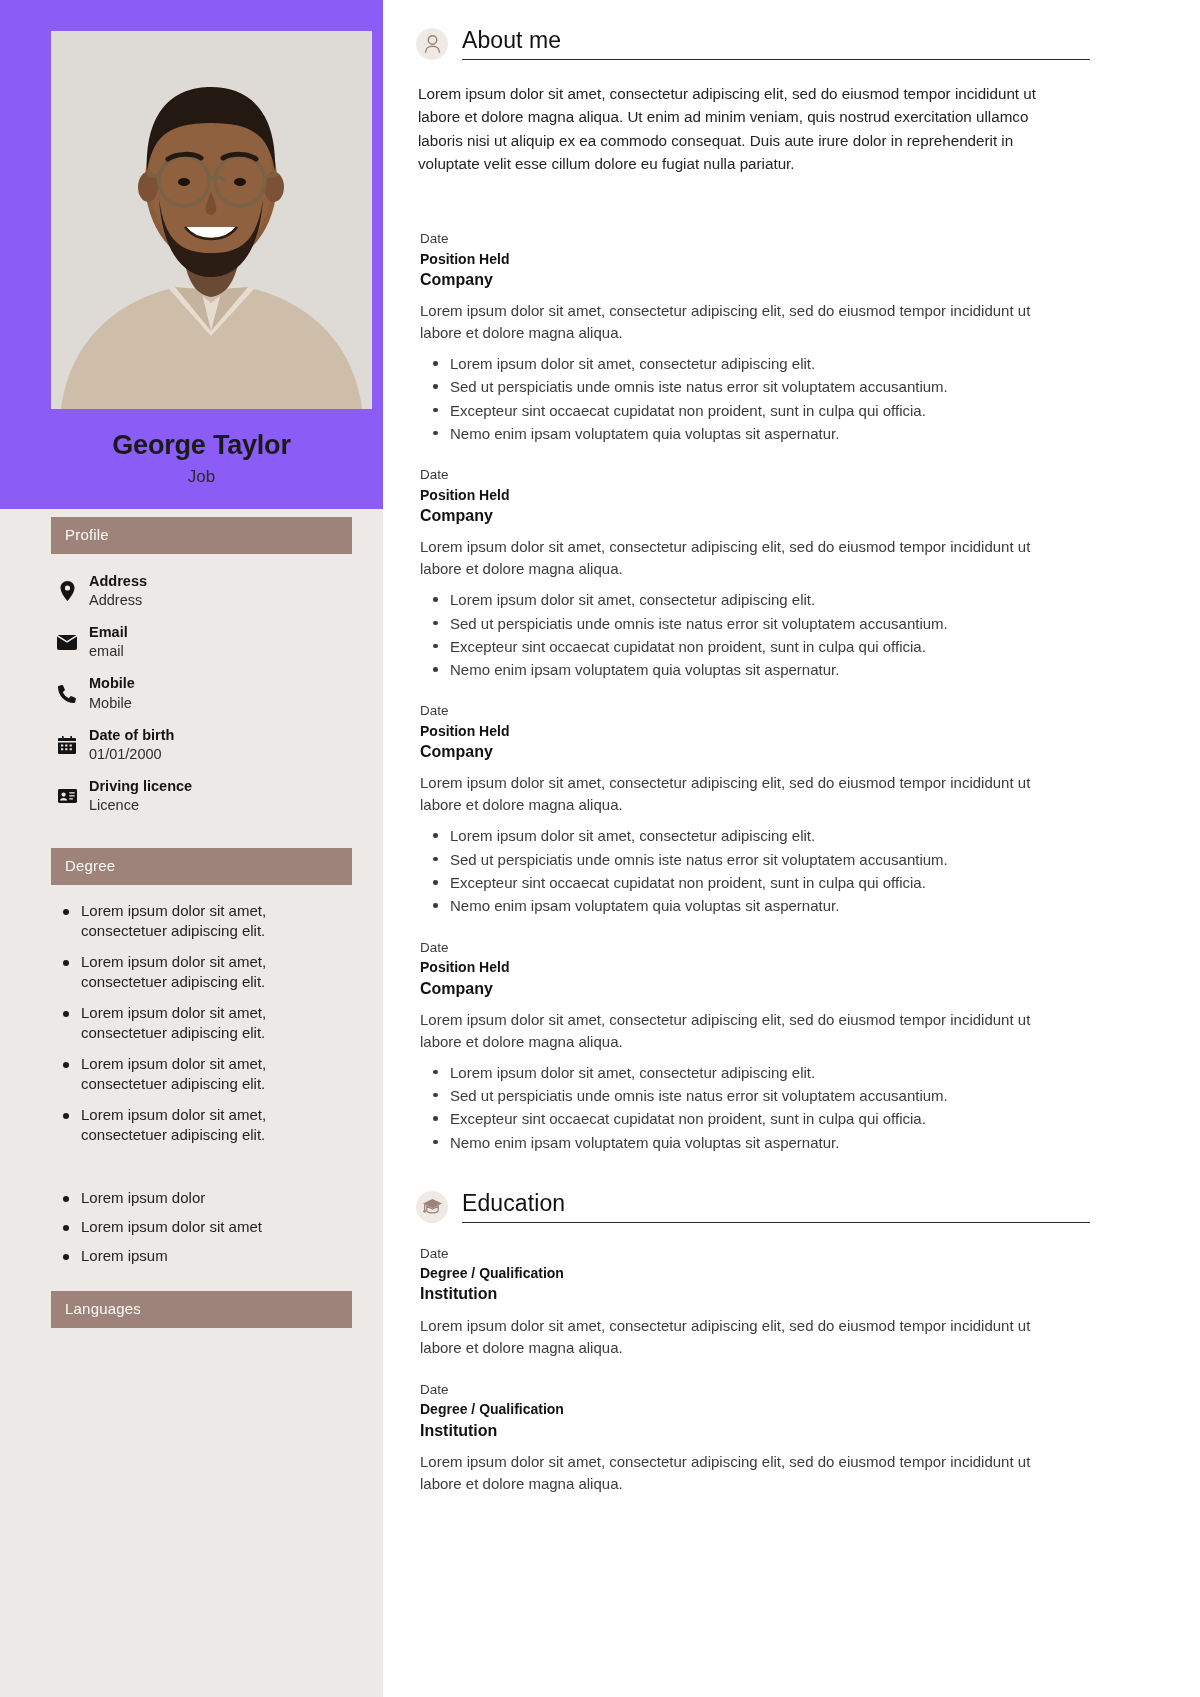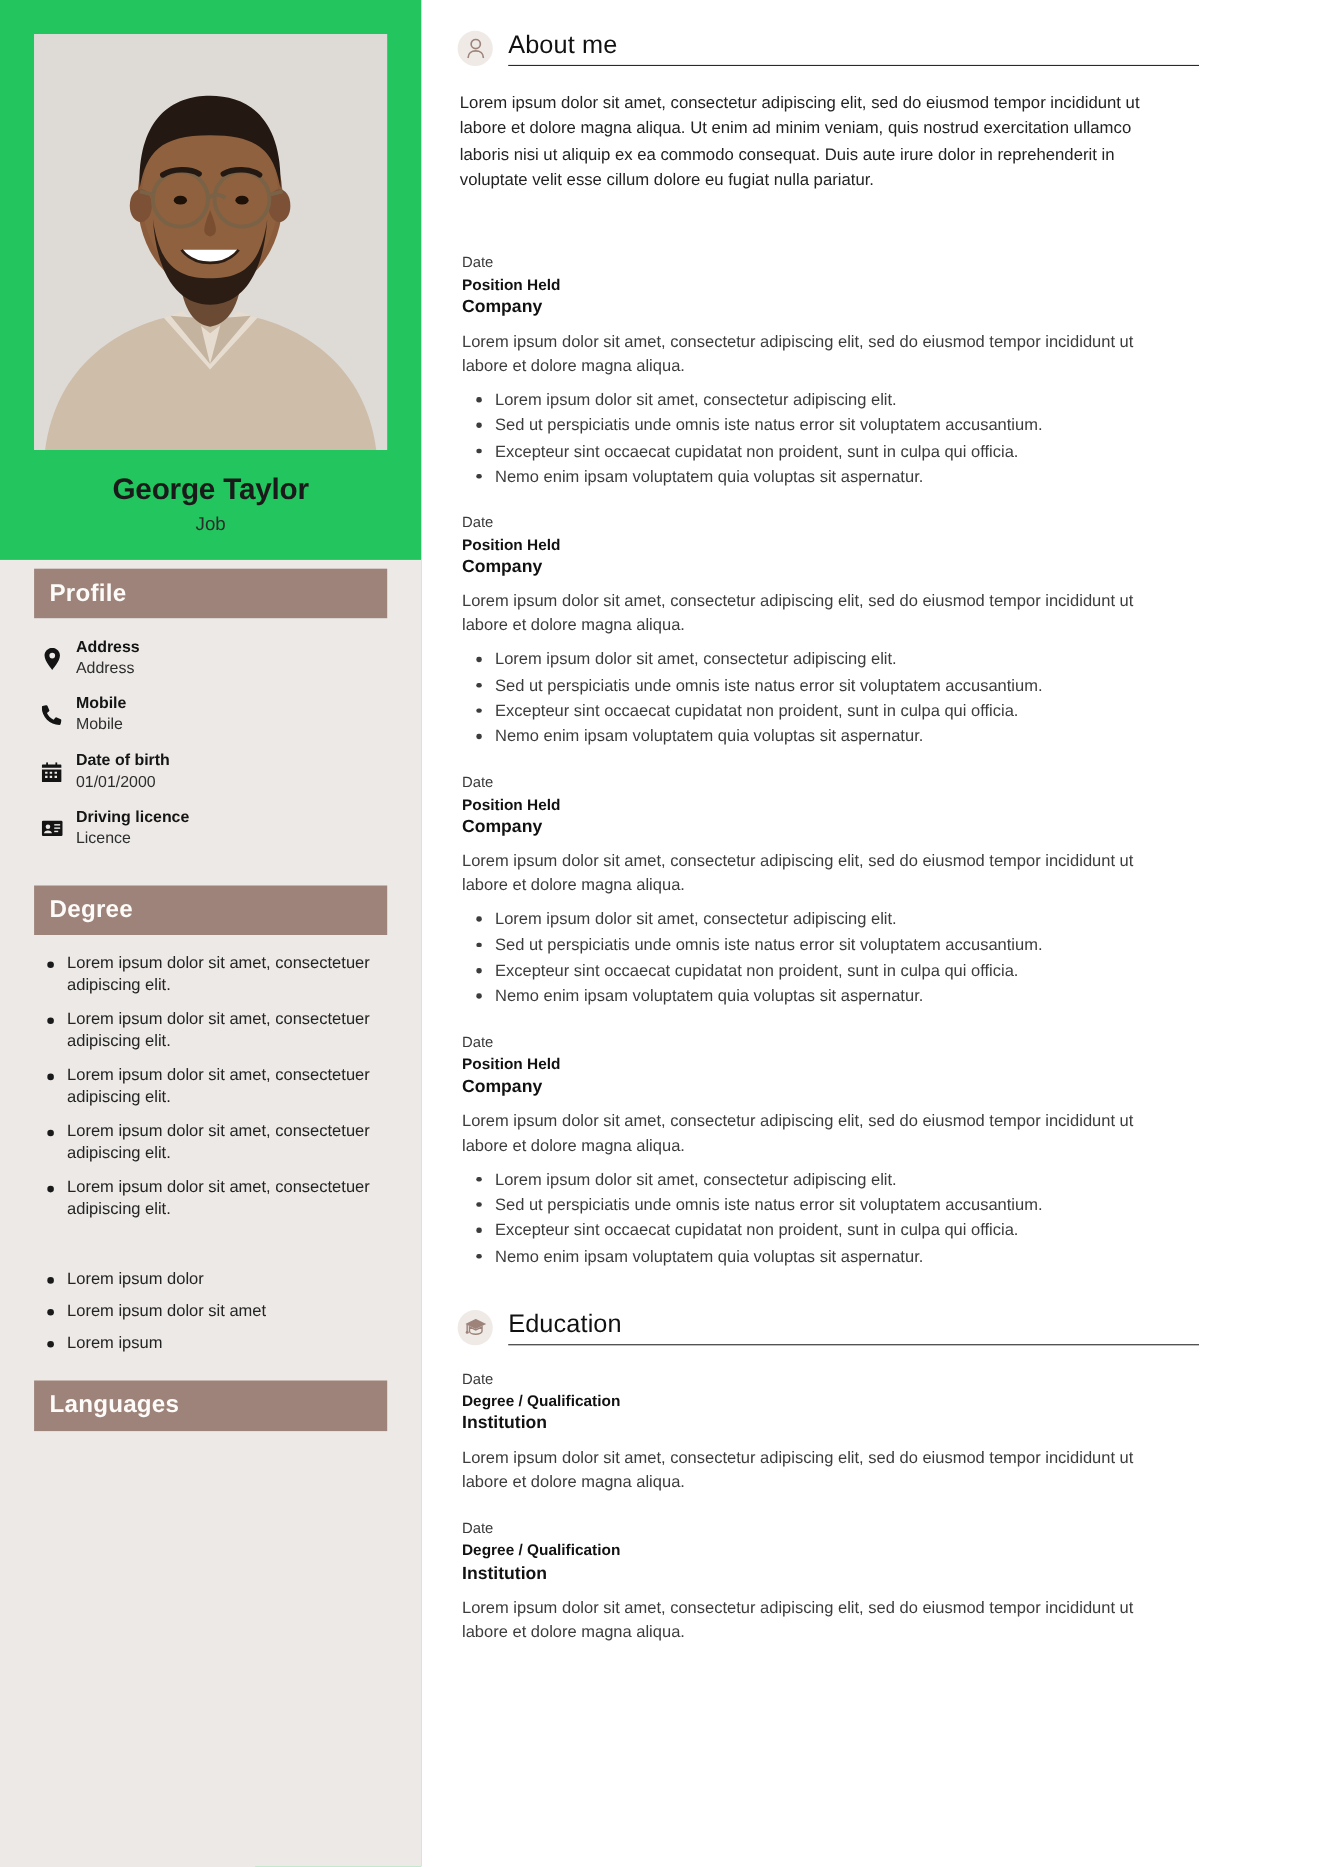--- a/index.html
+++ b/index.html
@@ -5,21 +5,21 @@
   * { box-sizing: border-box; margin: 0; padding: 0; }
   html, body {
     width: 1200px; height: 1697px;
     background: #ffffff;
     font-family: "Liberation Sans", sans-serif;
     -webkit-font-smoothing: antialiased;
   }
   .page { position: relative; width: 1200px; height: 1697px; display: flex; background:#fff; overflow: hidden; }
 
   
-  .sidebar { width: 383px; flex: 0 0 383px; background: #22c55e; position: relative; }
+  .sidebar { width: 383px; flex: 0 0 383px; background: #8b5cf6; position: relative; padding-left: 20px; }
   .sidebar-lower { position: absolute; top: 509px; left: 0; right: 0; bottom: 0; background: #ece9e6; }
 
   .photo-wrap { padding: 31px 31px 0 31px; }
   .photo {
     width: 321px; height: 378px;
     background: #dcdcdc;
     position: relative; overflow: hidden;
   }
   .photo svg { display:block; width:100%; height:100%; }
 
@@ -29,22 +29,22 @@
     letter-spacing: -0.2px; line-height: 1.1;
   }
   .cv-job { font-size: 17px; color: #2b2b2b; margin-top: 6px; font-weight: 400; }
 
   .side-content { position: relative; z-index: 2; padding: 0 31px; }
   .side-gap-top { height: 30px; }
 
   .side-head {
     background: #9d8379;
     color: #fdfbf9;
-    font-size: 22px;
-    font-weight: 700;
+    font-size: 15px;
+    font-weight: 400;
     padding: 9px 14px 11px 14px;
     letter-spacing: 0.2px;
     line-height: 1.15;
   }
 
   .contact-list { padding: 18px 0 6px 2px; }
   .contact-row { display: flex; align-items: center; margin-bottom: 13px; }
   .contact-ico {
     width: 28px; flex: 0 0 28px; display: flex; align-items: center; justify-content: center;
     color: #1b1b1b;
@@ -187,20 +187,31 @@
             <svg width="17" height="20" viewBox="0 0 17 20">
                 <path d="M8.5 0C4.6 0 1.5 3.1 1.5 7c0 5.2 7 13 7 13s7-7.8 7-13c0-3.9-3.1-7-7-7zm0 9.6A2.6 2.6 0 1 1 8.5 4.4a2.6 2.6 0 0 1 0 5.2z" fill="#141414"></path>
               </svg>
           </span>
           <span class="contact-txt">
             <span class="contact-label">Address</span><br>
             <span class="contact-value">Address</span>
           </span>
         </div>
 
+        <div class="contact-row">
+          <span class="contact-ico">
+            <svg width="20" height="15" viewBox="0 0 20 15">
+                <path d="M0 1.6V13a2 2 0 0 0 2 2h16a2 2 0 0 0 2-2V1.6l-10 6.2L0 1.6zM19.4 0H.6L10 5.9 19.4 0z" fill="#141414"></path>
+              </svg>
+          </span>
+          <span class="contact-txt">
+            <span class="contact-label">Email</span><br>
+            <span class="contact-value">email</span>
+          </span>
+        </div>
 
         <div class="contact-row">
           <span class="contact-ico">
             <svg width="18" height="18" viewBox="0 0 18 18">
                 <path d="M17.2 12.8l-3.6-1.6a1.2 1.2 0 0 0-1.4.36l-1.4 1.7A12 12 0 0 1 4.7 7.2l1.7-1.4a1.2 1.2 0 0 0 .36-1.4L5.2.8A1.2 1.2 0 0 0 3.8.1L.6.9A1.2 1.2 0 0 0 0 2.1 16 16 0 0 0 15.9 18a1.2 1.2 0 0 0 1.2-.9l.8-3.2a1.2 1.2 0 0 0-.7-1.1z" fill="#141414"></path>
               </svg>
           </span>
           <span class="contact-txt">
             <span class="contact-label">Mobile</span><br>
             <span class="contact-value">Mobile</span>

